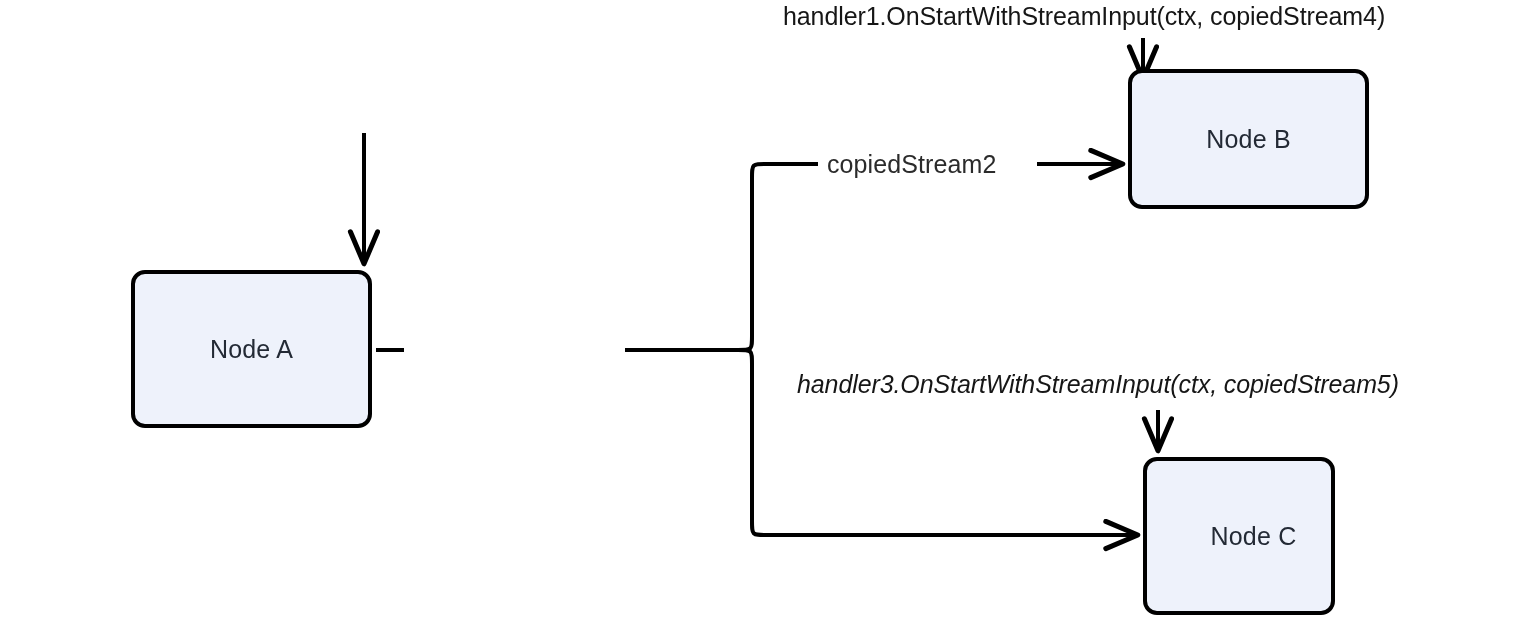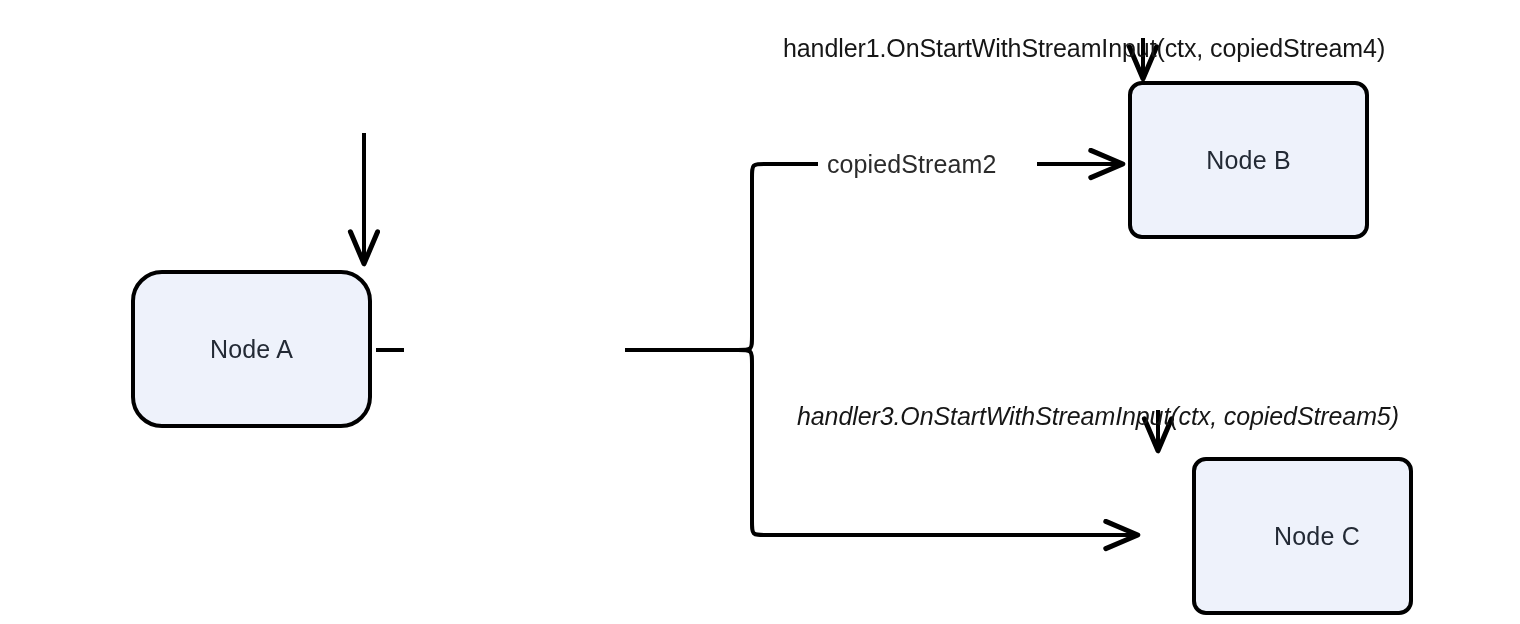--- a/index.html
+++ b/index.html
@@ -41,21 +41,20 @@
     letter-spacing: 0.2px;
     white-space: nowrap;
   }
   .annotation {
     position: absolute;
     font-family: "Liberation Sans", sans-serif;
     font-size: 25px;
     color: #161616;
     white-space: nowrap;
     letter-spacing: -0.1px;
-    margin-top: 32px;
   }
   .edge-label {
     position: absolute;
     font-family: "Liberation Sans", sans-serif;
     font-size: 25px;
     color: #2b2b2b;
     white-space: nowrap;
     letter-spacing: 0.1px;
   }
 </style>
@@ -81,29 +80,29 @@
 
     <path d="M1037,164 L1122,164" fill="none" stroke="#000000" stroke-width="4" stroke-linecap="butt" marker-end="url(#arrowhead)"></path>
 
     <path d="M738,350 C752,350 752,350 752,364 L752,521 C752,535 752,535 766,535 L1137,535" fill="none" stroke="#000000" stroke-width="4" stroke-linecap="butt" stroke-linejoin="round" marker-end="url(#arrowhead)"></path>
 
     <path d="M1143,38 L1143,78" fill="none" stroke="#000000" stroke-width="4" stroke-linecap="butt" marker-end="url(#arrowhead)"></path>
 
     <path d="M1158,410 L1158,450" fill="none" stroke="#000000" stroke-width="4" stroke-linecap="butt" marker-end="url(#arrowhead)"></path>
   </svg>
 
-  <div class="node-box" style="left:131px; top:270px; width:241px; height:158px;border-radius:31px;">
+  <div class="node-box" style="left:131px; top:270px; width:241px; height:158px;">
     <span class="node-label">Node A</span>
   </div>
 
-  <div class="node-box" style="left:1128px; top:81px; width:241px; height:158px;">
+  <div class="node-box" style="left:1128px; top:69px; width:241px; height:140px;">
     <span class="node-label">Node B</span>
   </div>
 
-  <div class="node-box" style="left:1192px; top:457px; width:221px; height:158px;padding-left:29px;">
+  <div class="node-box" style="left:1143px; top:457px; width:192px; height:158px;padding-left:29px;">
     <span class="node-label">Node C</span>
   </div>
 
 
   <div class="edge-label" style="left:827px; top:150px;text-align:right;">copiedStream2</div>
 
 
 
   <div class="annotation" style="left:783px; top:2px;">handler1.OnStartWithStreamInput(ctx, copiedStream4)</div>
 

